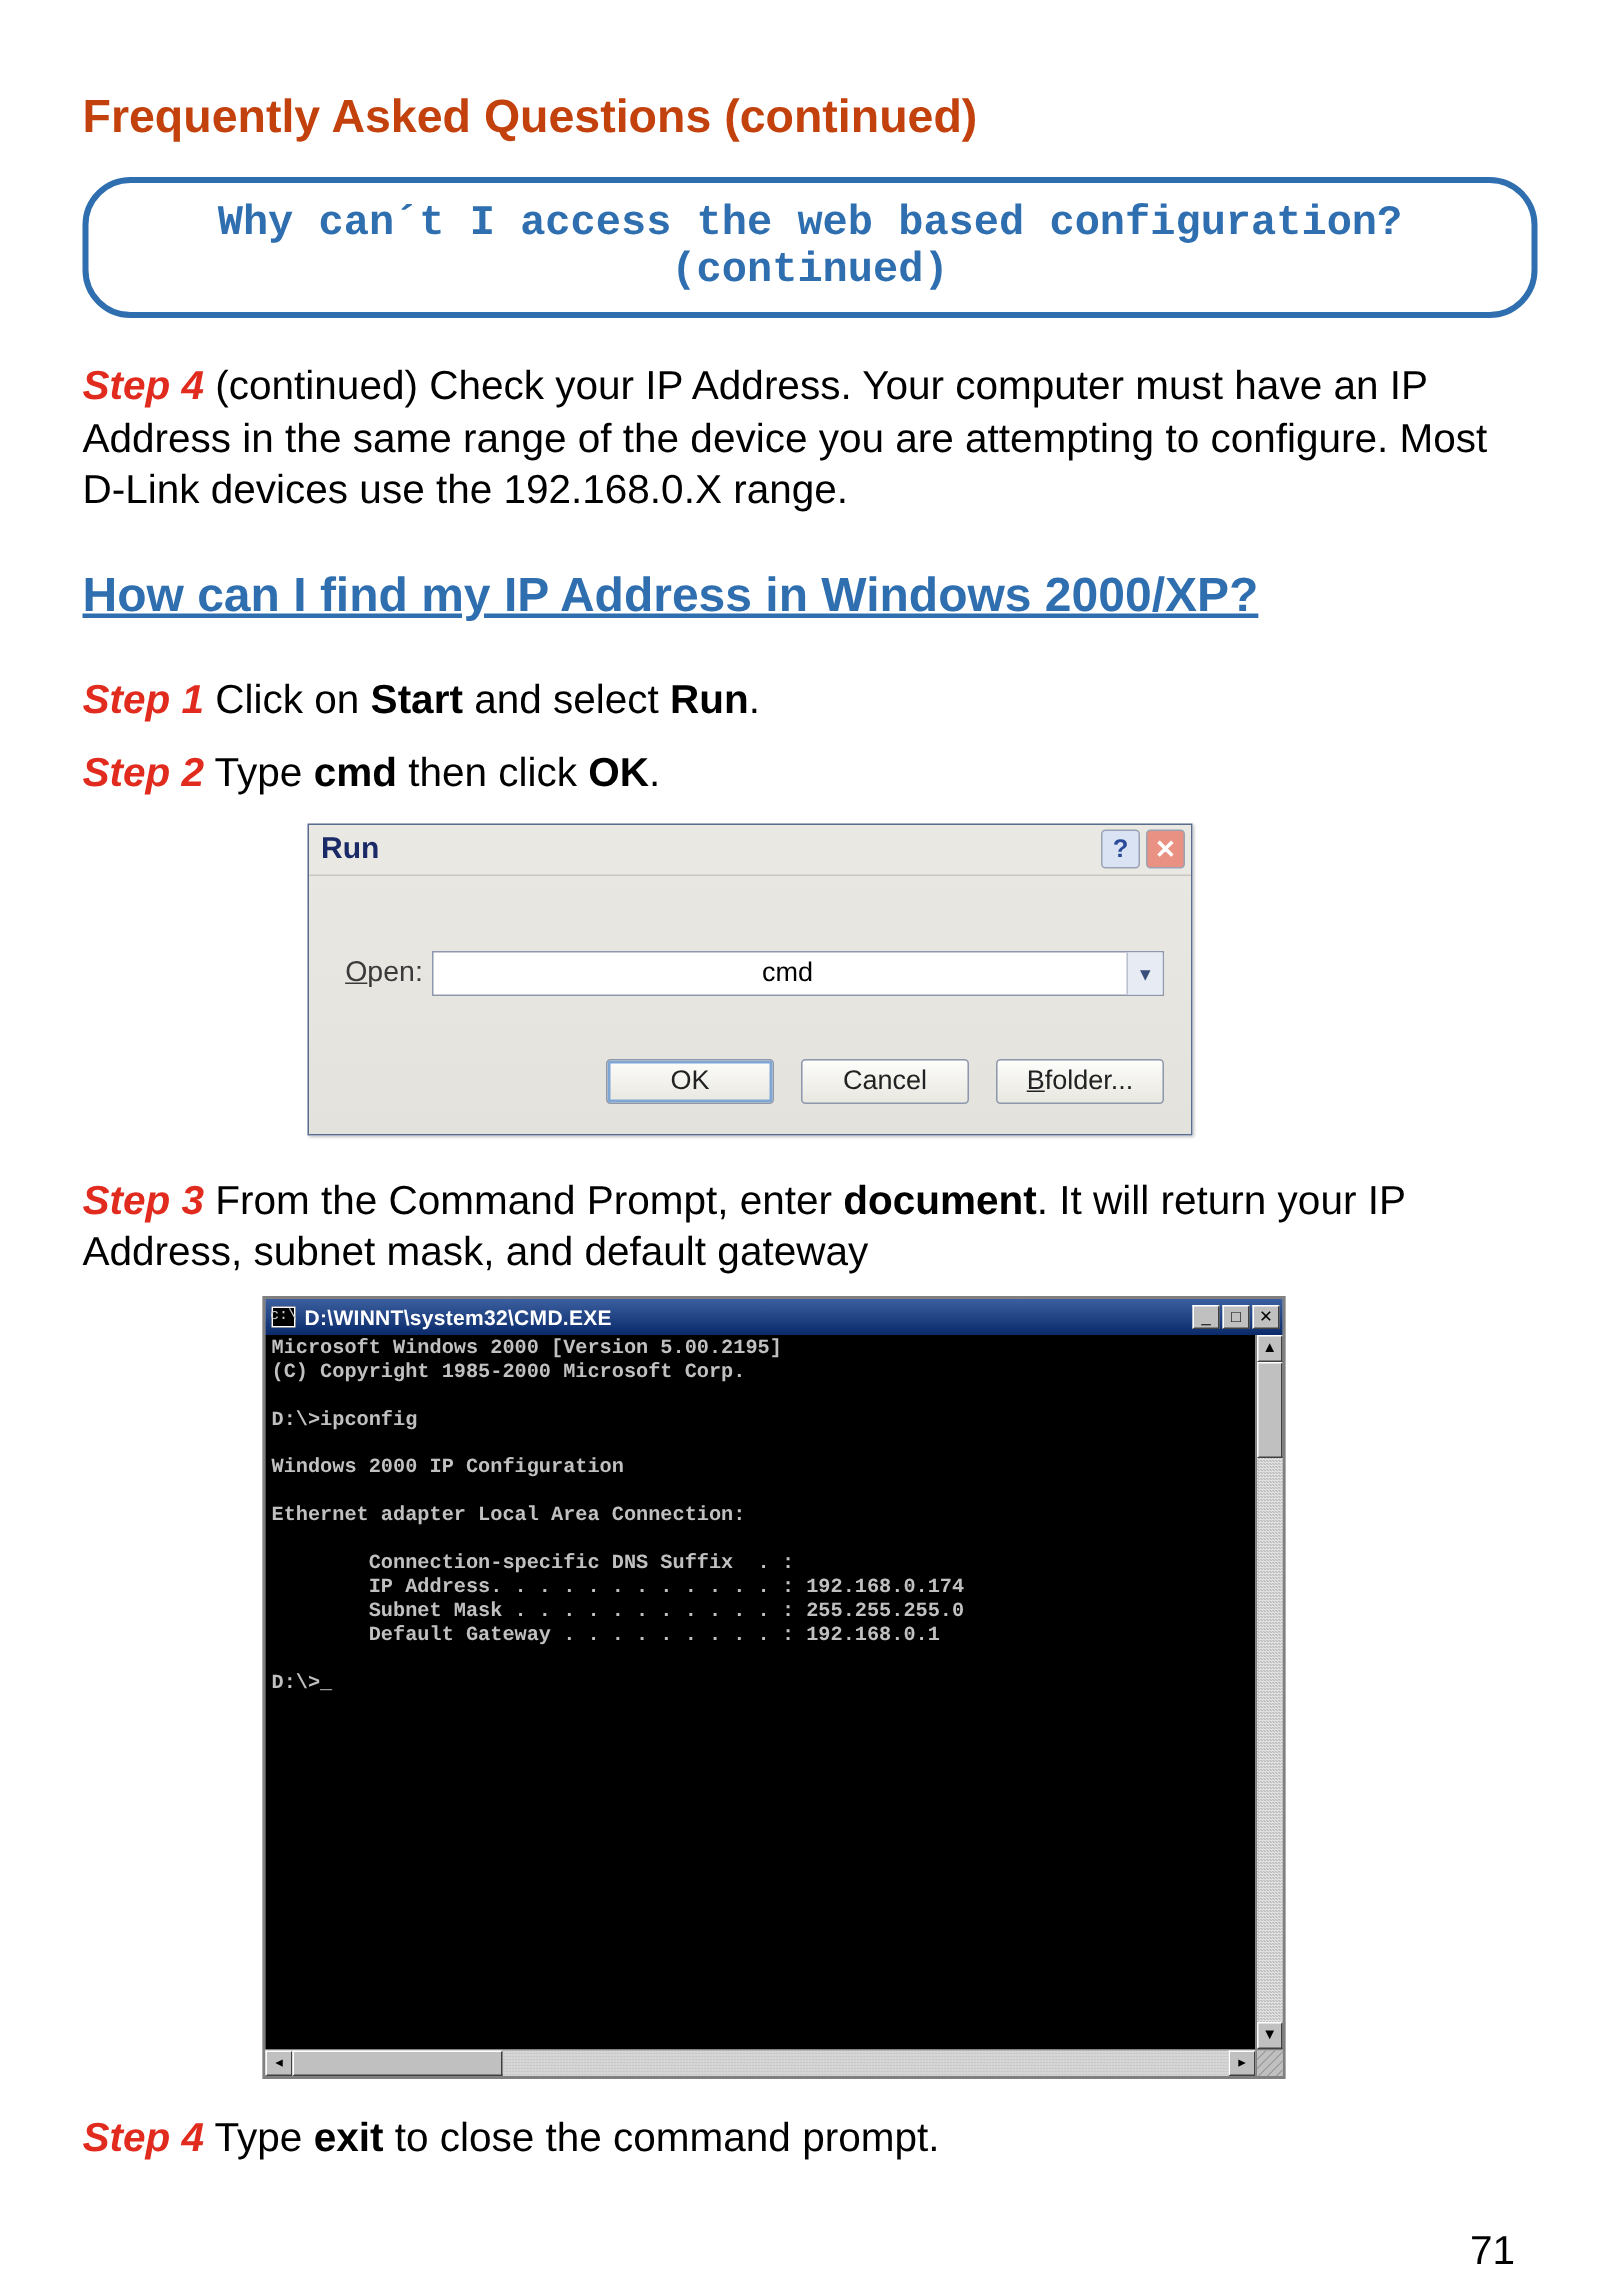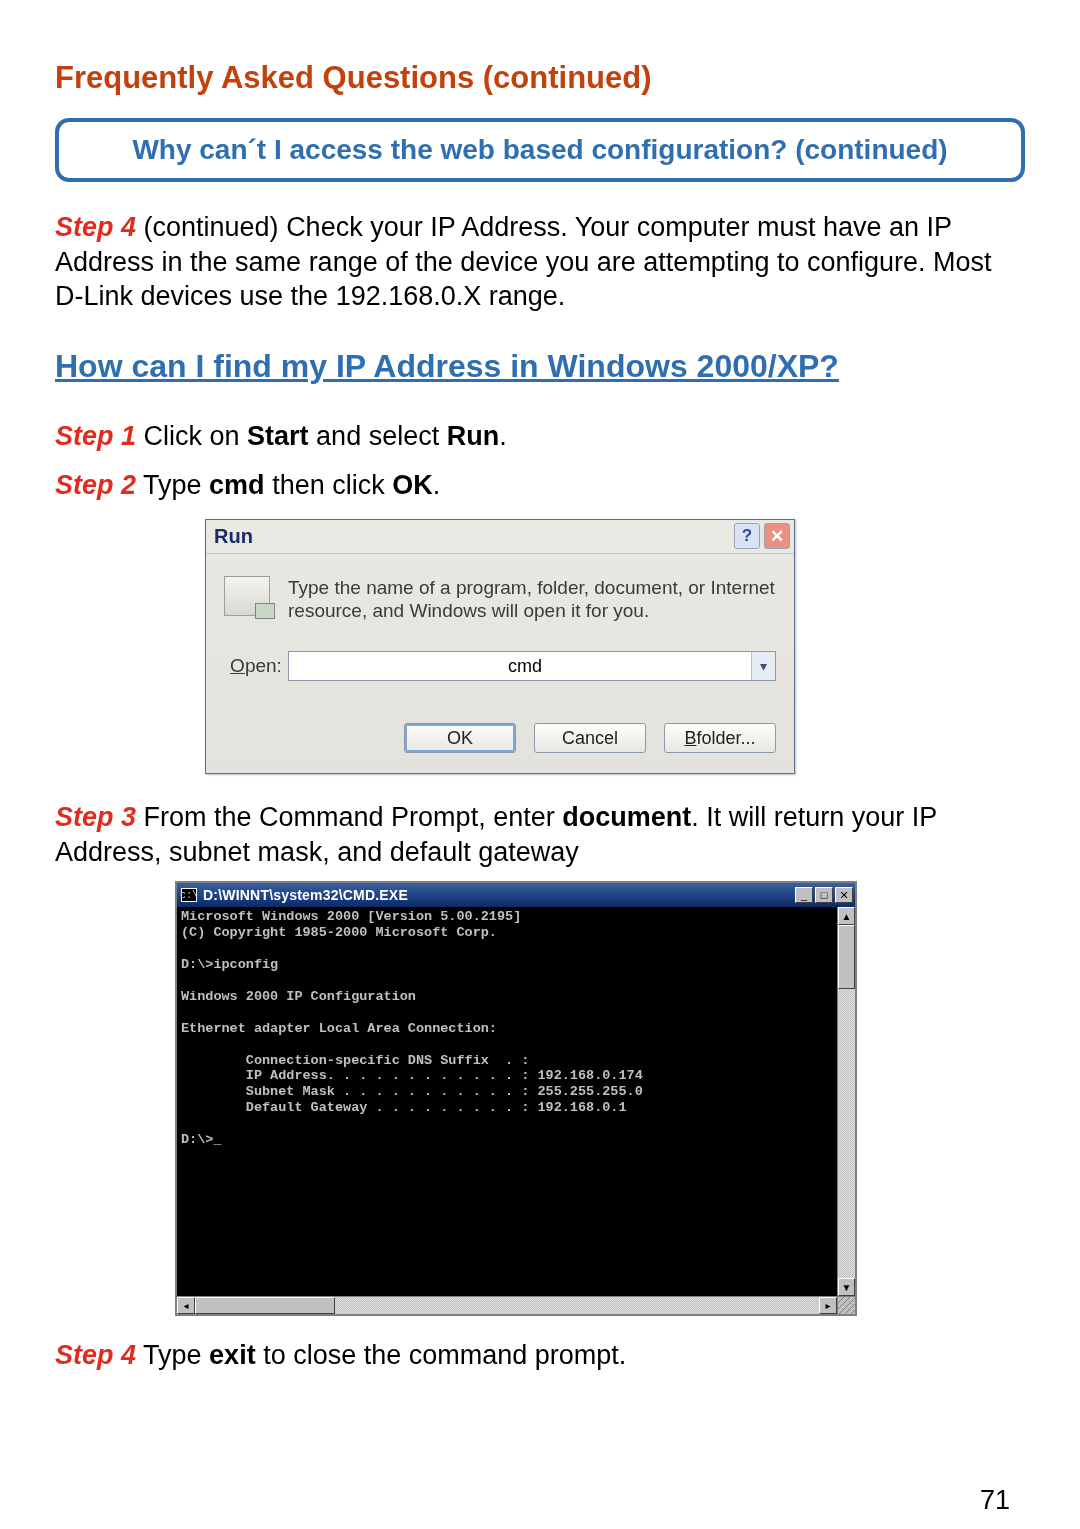--- a/index.html
+++ b/index.html
@@ -13,25 +13,26 @@
     position: relative;
   }
   .faq-title {
     color: #c2410c;
     font-size: 31px;
     font-weight: bold;
     margin: 10px 0 22px 0;
   }
   .qbox {
     border: 4px solid #2f6fb0;
-    border-radius: 14px;
+    border-radius: 32px;
     padding: 12px 18px;
     background: #ffffff;
     text-align: center;
     margin-bottom: 28px;
+    font-family: Liberation Mono, monospace;
   }
   .qbox-text {
     color: #2f6fb0;
     font-weight: bold;
     font-size: 28px;
   }
   .para {
     font-size: 27px;
     line-height: 1.28;
     color: #000;
@@ -187,21 +188,21 @@
     width: 18px; height: 16px;
     background:#c0c0c0;
     border:1px solid #fff;
     border-right-color:#404040; border-bottom-color:#404040;
     margin-left:2px;
     display:flex;align-items:center;justify-content:center;
     font-size:11px; font-family:Arial; color:#000;
   }
   .cmd-client {
     display:flex;
-    height: 389px;
+    height: 476px;
   }
   .cmd-content {
     flex:1;
     background:#000;
     color:#c0c0c0;
     font-family:"Courier New", monospace;
     font-size: 13.5px;
     line-height: 1.18;
     padding: 2px 4px;
     white-space: pre;
@@ -290,24 +291,20 @@
 </p>
 
 <div class="run-wrap">
   <div class="run-dialog">
     <div class="run-titlebar">
       <span class="run-title">Run</span>
       <div class="tb-btn tb-help">?</div>
       <div class="tb-btn tb-close">✕</div>
     </div>
     <div class="run-body">
-      <div class="run-top-row">
-        <div class="run-icon"></div>
-        <div class="run-desc">Type the name of a program, folder, document, or Internet resource, and Windows will open it for you.</div>
-      </div>
       <div class="run-open-row">
         <div class="run-open-label">
           <span class="ul">O</span><span>pen:</span>
         </div>
         <div class="run-combo">
           <span style="flex:1">cmd</span>
           <div class="drop">▾</div>
         </div>
       </div>
     </div>

